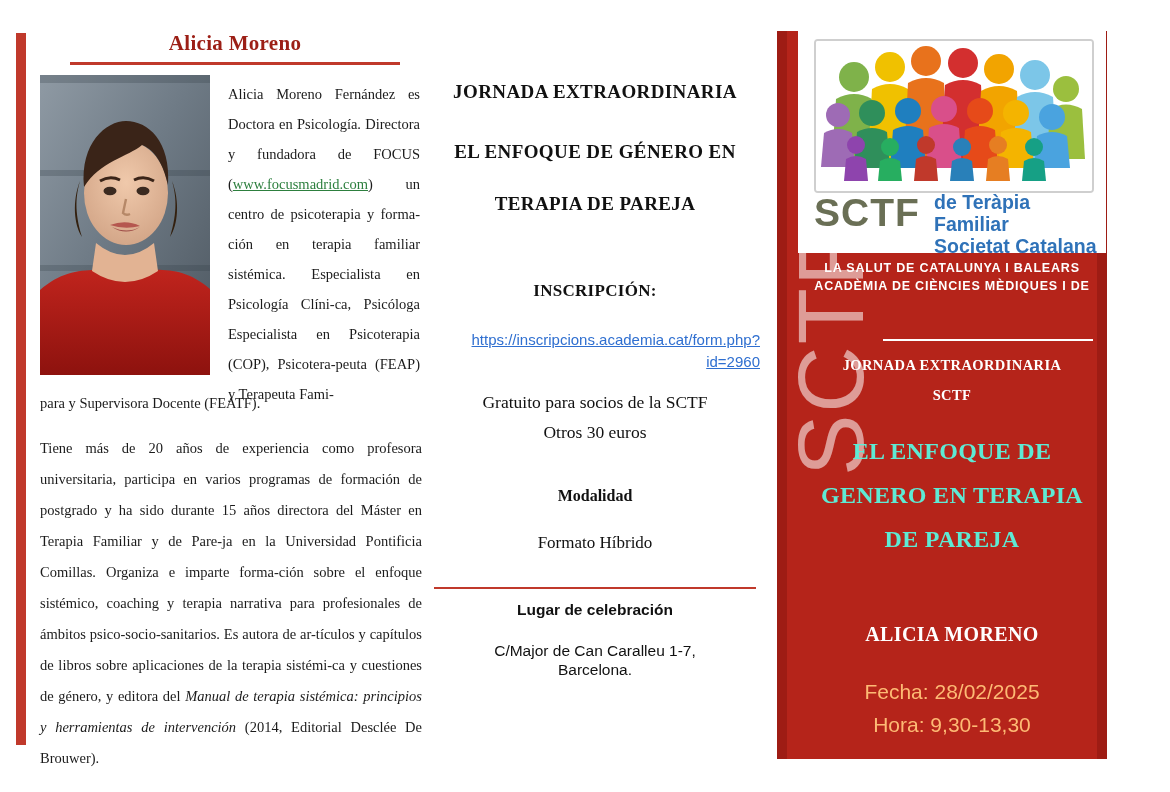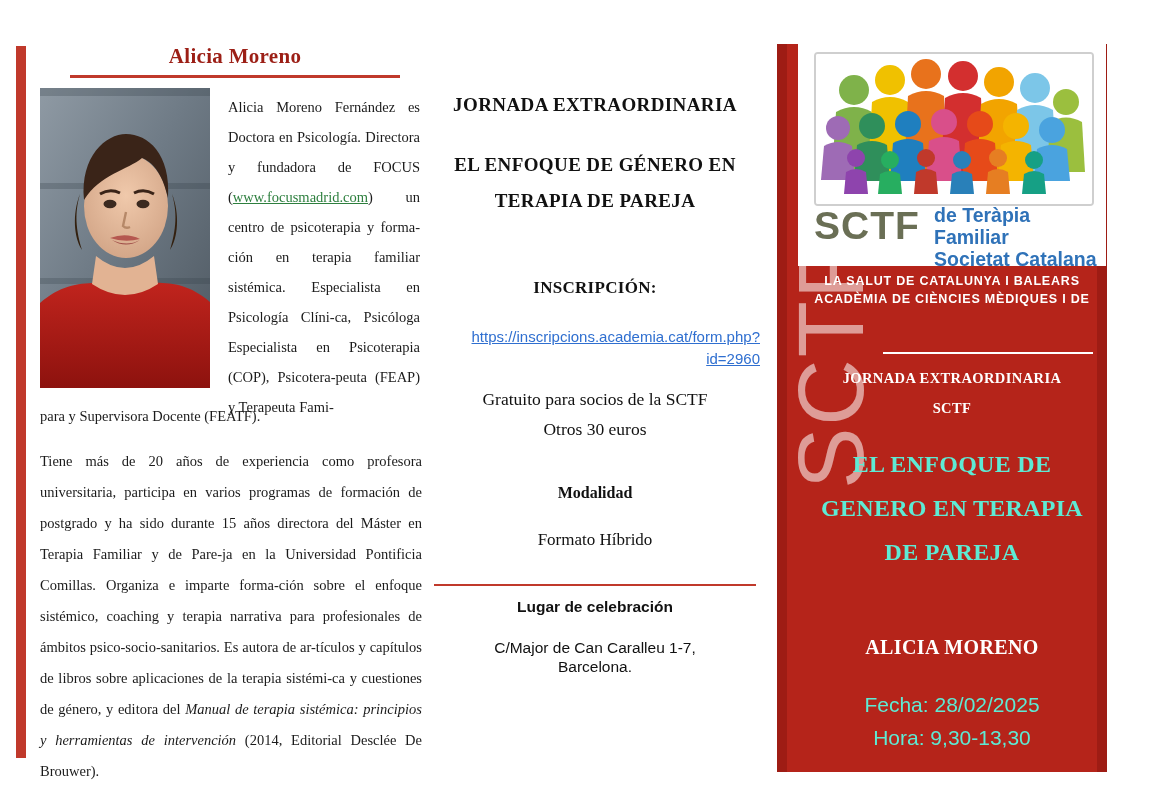--- a/index.html
+++ b/index.html
@@ -1,18 +1,18 @@
 <!DOCTYPE html>
 <html><head>
 <meta charset="utf-8">
 <style>
   html,body{margin:0;padding:0;background:#ffffff;}
   body{width:1170px;height:792px;font-family:"Liberation Serif",serif;overflow:hidden;position:relative;}
 
-  .page{position:absolute;left:0;top:16px;width:1170px;height:559px;background:#fff;}
+  .page{position:absolute;left:0;top:3px;width:1170px;height:559px;background:#fff;}
 
   
   .left-bar{position:absolute;left:16px;top:30px;width:10px;height:712px;background:#c0392b;}
   .left-col{position:absolute;left:40px;top:28px;width:390px;}
 
   .author-title{font-family:"Liberation Serif",serif;font-weight:bold;font-size:21px;color:#9c1f16;
     text-align:center;letter-spacing:.3px;}
   .author-rule{margin:6px auto 0 auto;width:330px;height:3px;background:#c0392b;}
 
   .photo-wrap{position:absolute;left:40px;top:72px;width:170px;height:300px;overflow:hidden;}
@@ -23,21 +23,21 @@
   .bio-link{color:#2d7f3e;text-decoration:underline;}
 
   .bio-rest{position:absolute;left:40px;top:385px;width:382px;font-size:14.5px;line-height:31px;color:#1b1b1b;text-align:justify;}
   .bio-rest p{margin:0 0 14px 0;}
   .bio-rest i{font-style:italic;}
 
   
   .mid{position:absolute;left:430px;top:74px;width:330px;text-align:center;color:#111;}
   .mid h1{font-family:"Liberation Serif",serif;font-size:19px;font-weight:bold;letter-spacing:.4px;margin:0;line-height:30px;}
   .mid .h1b{margin-top:30px;}
-  .mid .h1c{margin-top:6px;}
+  .mid .h1c{margin-top:22px;}
   .insc-label{margin-top:62px;font-weight:bold;font-size:17px;letter-spacing:.3px;}
   .insc-link{margin-top:28px;font-family:"Liberation Sans",sans-serif;font-size:15px;color:#2f6fd0;
     text-decoration:underline;text-align:right;line-height:22px;padding-left:2px;}
   .fees{margin-top:14px;font-size:17.5px;line-height:30px;}
   .modalidad{margin-top:40px;font-weight:bold;font-size:16px;}
   .formato{margin-top:28px;font-size:17px;}
   .mid-rule{margin:34px auto 0 auto;width:322px;height:2px;background:#c0392b;}
   .lugar{margin-top:12px;font-family:"Liberation Sans",sans-serif;font-weight:bold;font-size:15.5px;}
   .addr{margin-top:22px;font-family:"Liberation Sans",sans-serif;font-size:15.5px;line-height:19px;}
   .right-frame{position:absolute;left:777px;top:28px;width:330px;height:728px;
@@ -56,21 +56,21 @@
   .r-rule{position:absolute;height:2px;background:#ffffff;}
 
   .r-jornada{position:absolute;left:24px;top:326px;width:282px;text-align:center;color:#fff;
      font-weight:bold;font-size:14.5px;letter-spacing:.4px;}
   .r-sctf{position:absolute;left:24px;top:356px;width:282px;text-align:center;color:#fff;
      font-weight:bold;font-size:14.5px;letter-spacing:.4px;}
   .r-title{position:absolute;left:20px;top:398px;width:290px;text-align:center;color:#5eead4;
      font-weight:bold;font-size:24px;line-height:44px;letter-spacing:.3px;}
   .r-author{position:absolute;left:20px;top:592px;width:290px;text-align:center;color:#fff;
      font-weight:bold;font-size:20px;letter-spacing:.4px;}
-  .r-when{position:absolute;left:20px;top:644px;width:290px;text-align:center;color:#5eead4;
+  .r-when{position:absolute;left:20px;top:644px;width:290px;text-align:center;color:#fdba74;
      font-family:"Liberation Sans",sans-serif;font-size:21px;line-height:33px;}
   .watermark{position:absolute;left:-8px;top:445px;font-family:"Liberation Sans",sans-serif;
      font-size:92px;font-weight:300;color:rgba(255,255,255,.55);
      transform:rotate(-90deg);transform-origin:left top;letter-spacing:2px;}
 </style>
 </head>
 <body>
 
 <div class="page">
 

